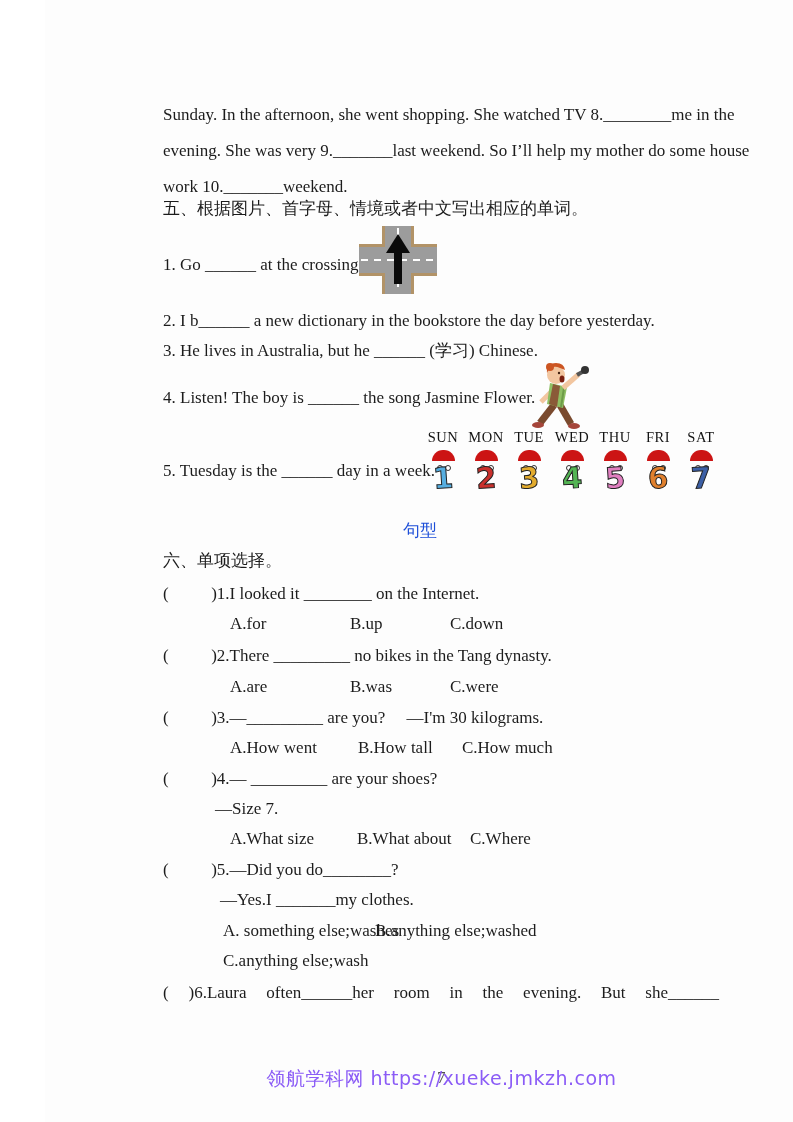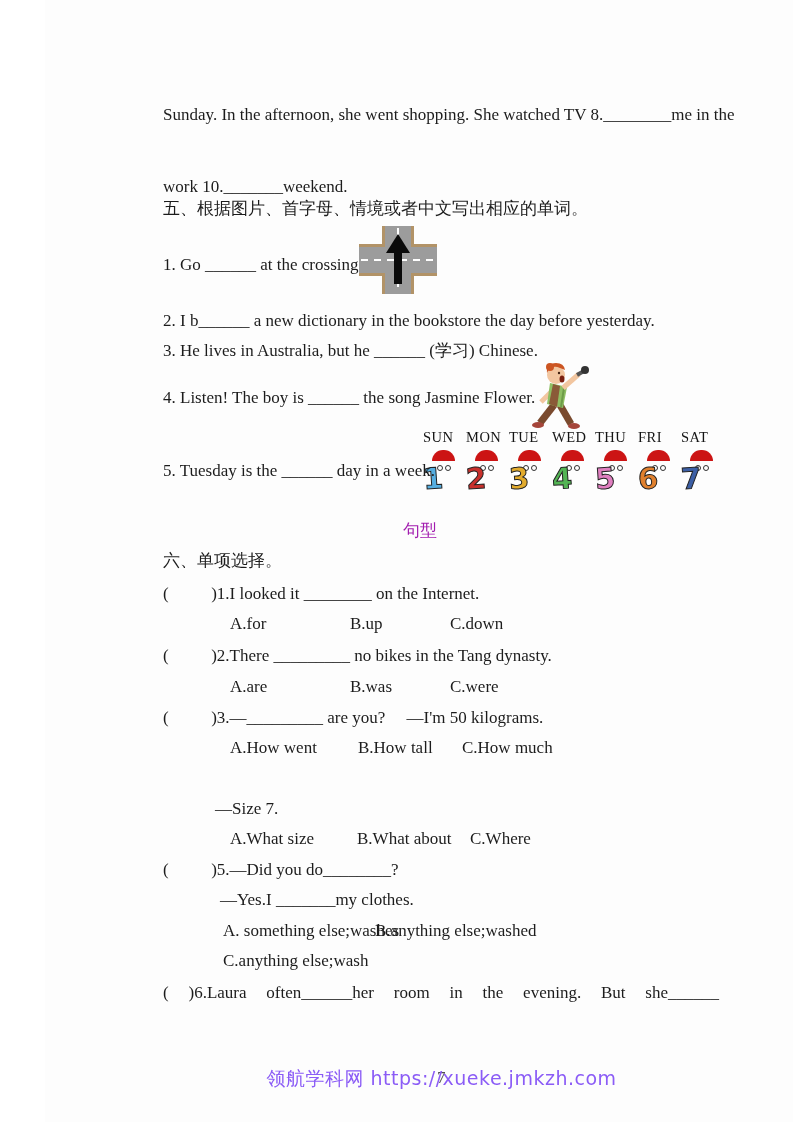--- a/index.html
+++ b/index.html
@@ -14,33 +14,33 @@
   }
   .line{
     position:absolute;
     left:118px;
     font-size:17px;
     line-height:20px;
     white-space:pre;
   }
   .opt-row{position:absolute;left:0;top:0;width:793px;height:20px;padding-left:36px;}
   .opt-row span{position:absolute;top:0;font-size:17px;white-space:pre;}
-  .red-label{color:#a21caf;}
+  .red-label{color:#1d4ed8;}
   .justify-line{
     white-space:normal;
     width:556px;
     text-align:justify;
     text-align-last:justify;
   }
   
   .week-strip{
     position:absolute;left:378px;top:429px;width:298px;
     display:flex;justify-content:space-between;
   }
-  .day-col{width:40px;}
+  .day-col{width:40px;text-align:center;}
   .day-label{
     font-size:14.5px;line-height:16px;letter-spacing:0.5px;color:#141414;
     font-family:"Liberation Serif",serif;
   }
   .arc{
     width:23px;height:11px;margin:5px auto 1px auto;
     border-radius:12px 12px 0 0;
   }
   .num{
     font-family:"DejaVu Sans",sans-serif;
@@ -71,20 +71,21 @@
     font-family:"DejaVu Sans","Liberation Sans",sans-serif;
     font-size:19px;color:#8b5cf6;letter-spacing:0.5px;
   }
 </style>
 </head>
 <body>
 
 <div class="page">
 
   <div class="line" style="top:105px">Sunday. In the afternoon, she went shopping. She watched TV 8.________me in the</div>
+  <div class="line" style="top:141px">evening. She was very 9._______last weekend. So I’ll help my mother do some house</div>
   <div class="line" style="top:177px">work 10._______weekend.</div>
 
   <div class="line" style="top:199px">五、根据图片、首字母、情境或者中文写出相应的单词。</div>
 
   <div class="line" style="top:255px">1. Go ______ at the crossing.</div>
   <svg class="img-abs" style="left:314px;top:226px" width="78" height="68" viewBox="0 0 78 68">
     <rect x="0" y="18" width="78" height="32" fill="#b29367"></rect>
     <rect x="23" y="0" width="32" height="68" fill="#b29367"></rect>
     <rect x="0" y="21" width="78" height="26" fill="#9c9c9c"></rect>
     <rect x="26" y="0" width="26" height="68" fill="#9c9c9c"></rect>
@@ -180,27 +181,28 @@
     <span style="left:405px">C.down</span>
   </div>
 
   <div class="line" style="top:646px">(          )2.There _________ no bikes in the Tang dynasty.</div>
   <div class="opt-row" style="top:677px">
     <span style="left:185px">A.are</span>
     <span style="left:305px">B.was</span>
     <span style="left:405px">C.were</span>
   </div>
 
-  <div class="line" style="top:708px">(          )3.—_________ are you?     —I'm 50 kilograms.</div>
+  <div class="line" style="top:708px">(          )3.—_________ are you?     —I'm 30 kilograms.</div>
   <div class="opt-row" style="top:738px">
     <span style="left:185px">A.How went</span>
     <span style="left:313px">B.How tall</span>
     <span style="left:417px">C.How much</span>
   </div>
 
+  <div class="line" style="top:769px">(          )4.— _________ are your shoes?</div>
   <div class="line" style="left:170px;top:799px">—Size 7.</div>
   <div class="opt-row" style="top:829px">
     <span style="left:185px">A.What size</span>
     <span style="left:312px">B.What about</span>
     <span style="left:425px">C.Where</span>
   </div>
 
   <div class="line" style="top:860px">(          )5.—Did you do________?</div>
   <div class="line" style="left:175px;top:890px">—Yes.I _______my clothes.</div>
   <div class="opt-row" style="top:921px">

